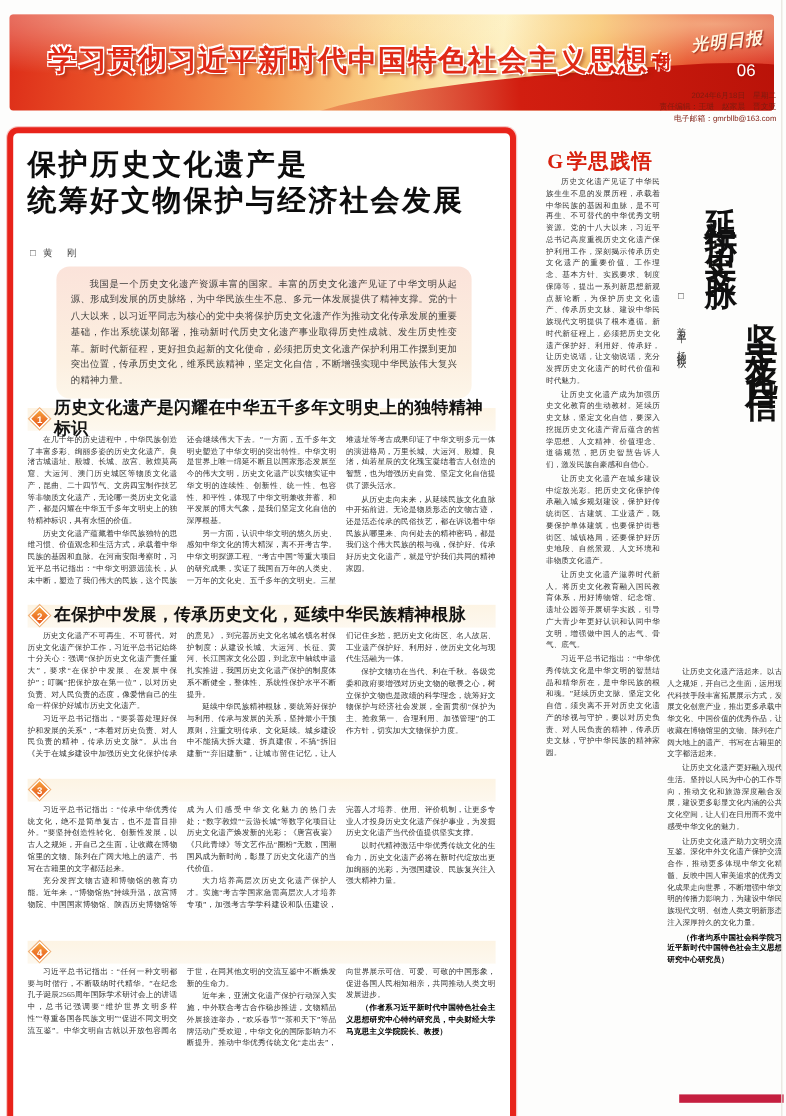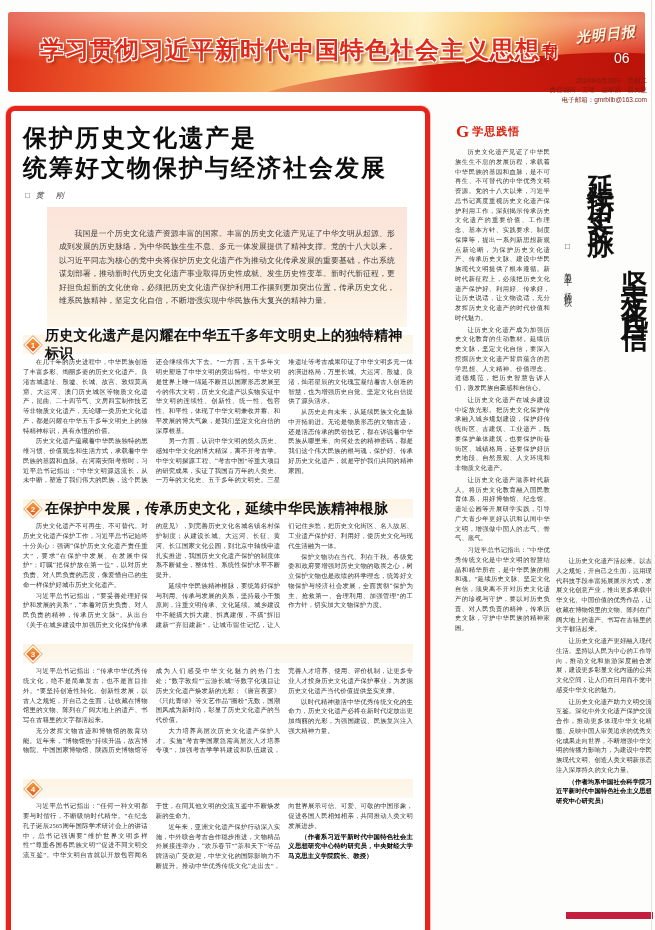--- a/index.html
+++ b/index.html
@@ -47,25 +47,25 @@
   }
   
   .main-box {
     position:absolute; left:6px; top:106px; width:424px; height:856px;
     border:5px solid #e8231a; border-radius:9px; background:#fff;
     padding:12px 12px 6px 12px; overflow:hidden;
     box-shadow:0 0 0 1px rgba(232,35,26,.25);
   }
   .art-title { font-size:24px; font-weight:900; letter-spacing:2px; color:#0d0d0d; line-height:1.25;
     font-family:"Liberation Serif","DejaVu Serif",serif; }
-  .art-byline { margin:7px 0 6px 2px; font-size:8px; color:#4a4a4a; letter-spacing:2px;font-style:italic; }
+  .art-byline { margin:22px 0 6px 2px; font-size:8px; color:#4a4a4a; letter-spacing:2px; }
   .lead {
-    margin:2px 6px 8px 24px; padding:20px 12px;
+    margin:2px 20px 8px 24px; padding:8px 12px;
     background:linear-gradient(180deg,#fbe3da 0%,#fcefe0 70%,#fdf6ea 100%);
-    font-size:7.8px; line-height:1.72; text-align:justify; color:#3c3c3c; letter-spacing:.2px;
+    font-size:7.8px; line-height:1.72; text-align:justify; color:#3c3c3c; letter-spacing:.2px;border-radius:11px;
   }
   .lead p { text-indent:2em; }
   .sec-head {
     display:flex; align-items:center; gap:6px; height:19px; margin:4px 0 3px 0; padding-left:2px;
     background:linear-gradient(180deg,#fdf4e4,#fdf8ef);
   }
   .diamond {
     width:12px; height:12px; transform:rotate(45deg); flex:0 0 12px; margin-left:2px;
     background:linear-gradient(135deg,#f6a23c,#e7571d); border:1px solid #fff;
     box-shadow:0 0 0 1px #f0b27a; position:relative;
@@ -77,21 +77,21 @@
   .sec-body {
     column-gap:8px; column-count:3; text-align:justify; overflow:hidden;
     font-size:6.4px; line-height:1.52; color:#333; letter-spacing:.1px;
   }
   .sec-body p { text-indent:2em; margin-bottom:1px; }
   .sec-body p.note, .side-col p.note { font-weight:bold; color:#000; }
   .h-s1{height:138px;} .h-s2{height:119px;} .h-s3{height:109px;} .h-s4{height:85px;}
   
   .side-logo { position:absolute; left:456px; top:123px; display:flex; align-items:center; gap:3px; }
   .g-mark { font-family:"Liberation Serif","DejaVu Serif",serif; font-size:17px; font-weight:900; color:#d8220f; line-height:1; }
-  .side-logo-text { font-family:"Liberation Sans","DejaVu Sans",sans-serif; font-size:11px; font-weight:bold; color:#d8220f; letter-spacing:1px; }
+  .side-logo-text { font-family:"Liberation Sans","DejaVu Sans",sans-serif; font-size:17px; font-weight:bold; color:#d8220f; letter-spacing:1px; }
   .side-col { font-size:6.3px; line-height:1.55; text-align:justify; color:#333; letter-spacing:.1px; }
   .side-col p { text-indent:2em; margin-bottom:2px; }
   .col-left  { position:absolute; left:455px; top:147px; width:95px; height:776px; overflow:hidden; }
   .col-right { position:absolute; left:556px; top:556px; width:96px; height:350px; overflow:hidden; }
   .v-byline {
     position:absolute; left:561px; top:242px; height:150px;
     writing-mode:vertical-lr; text-orientation:upright;
     font-size:8px; color:#333; letter-spacing:3px;
   }
   .v-title {

